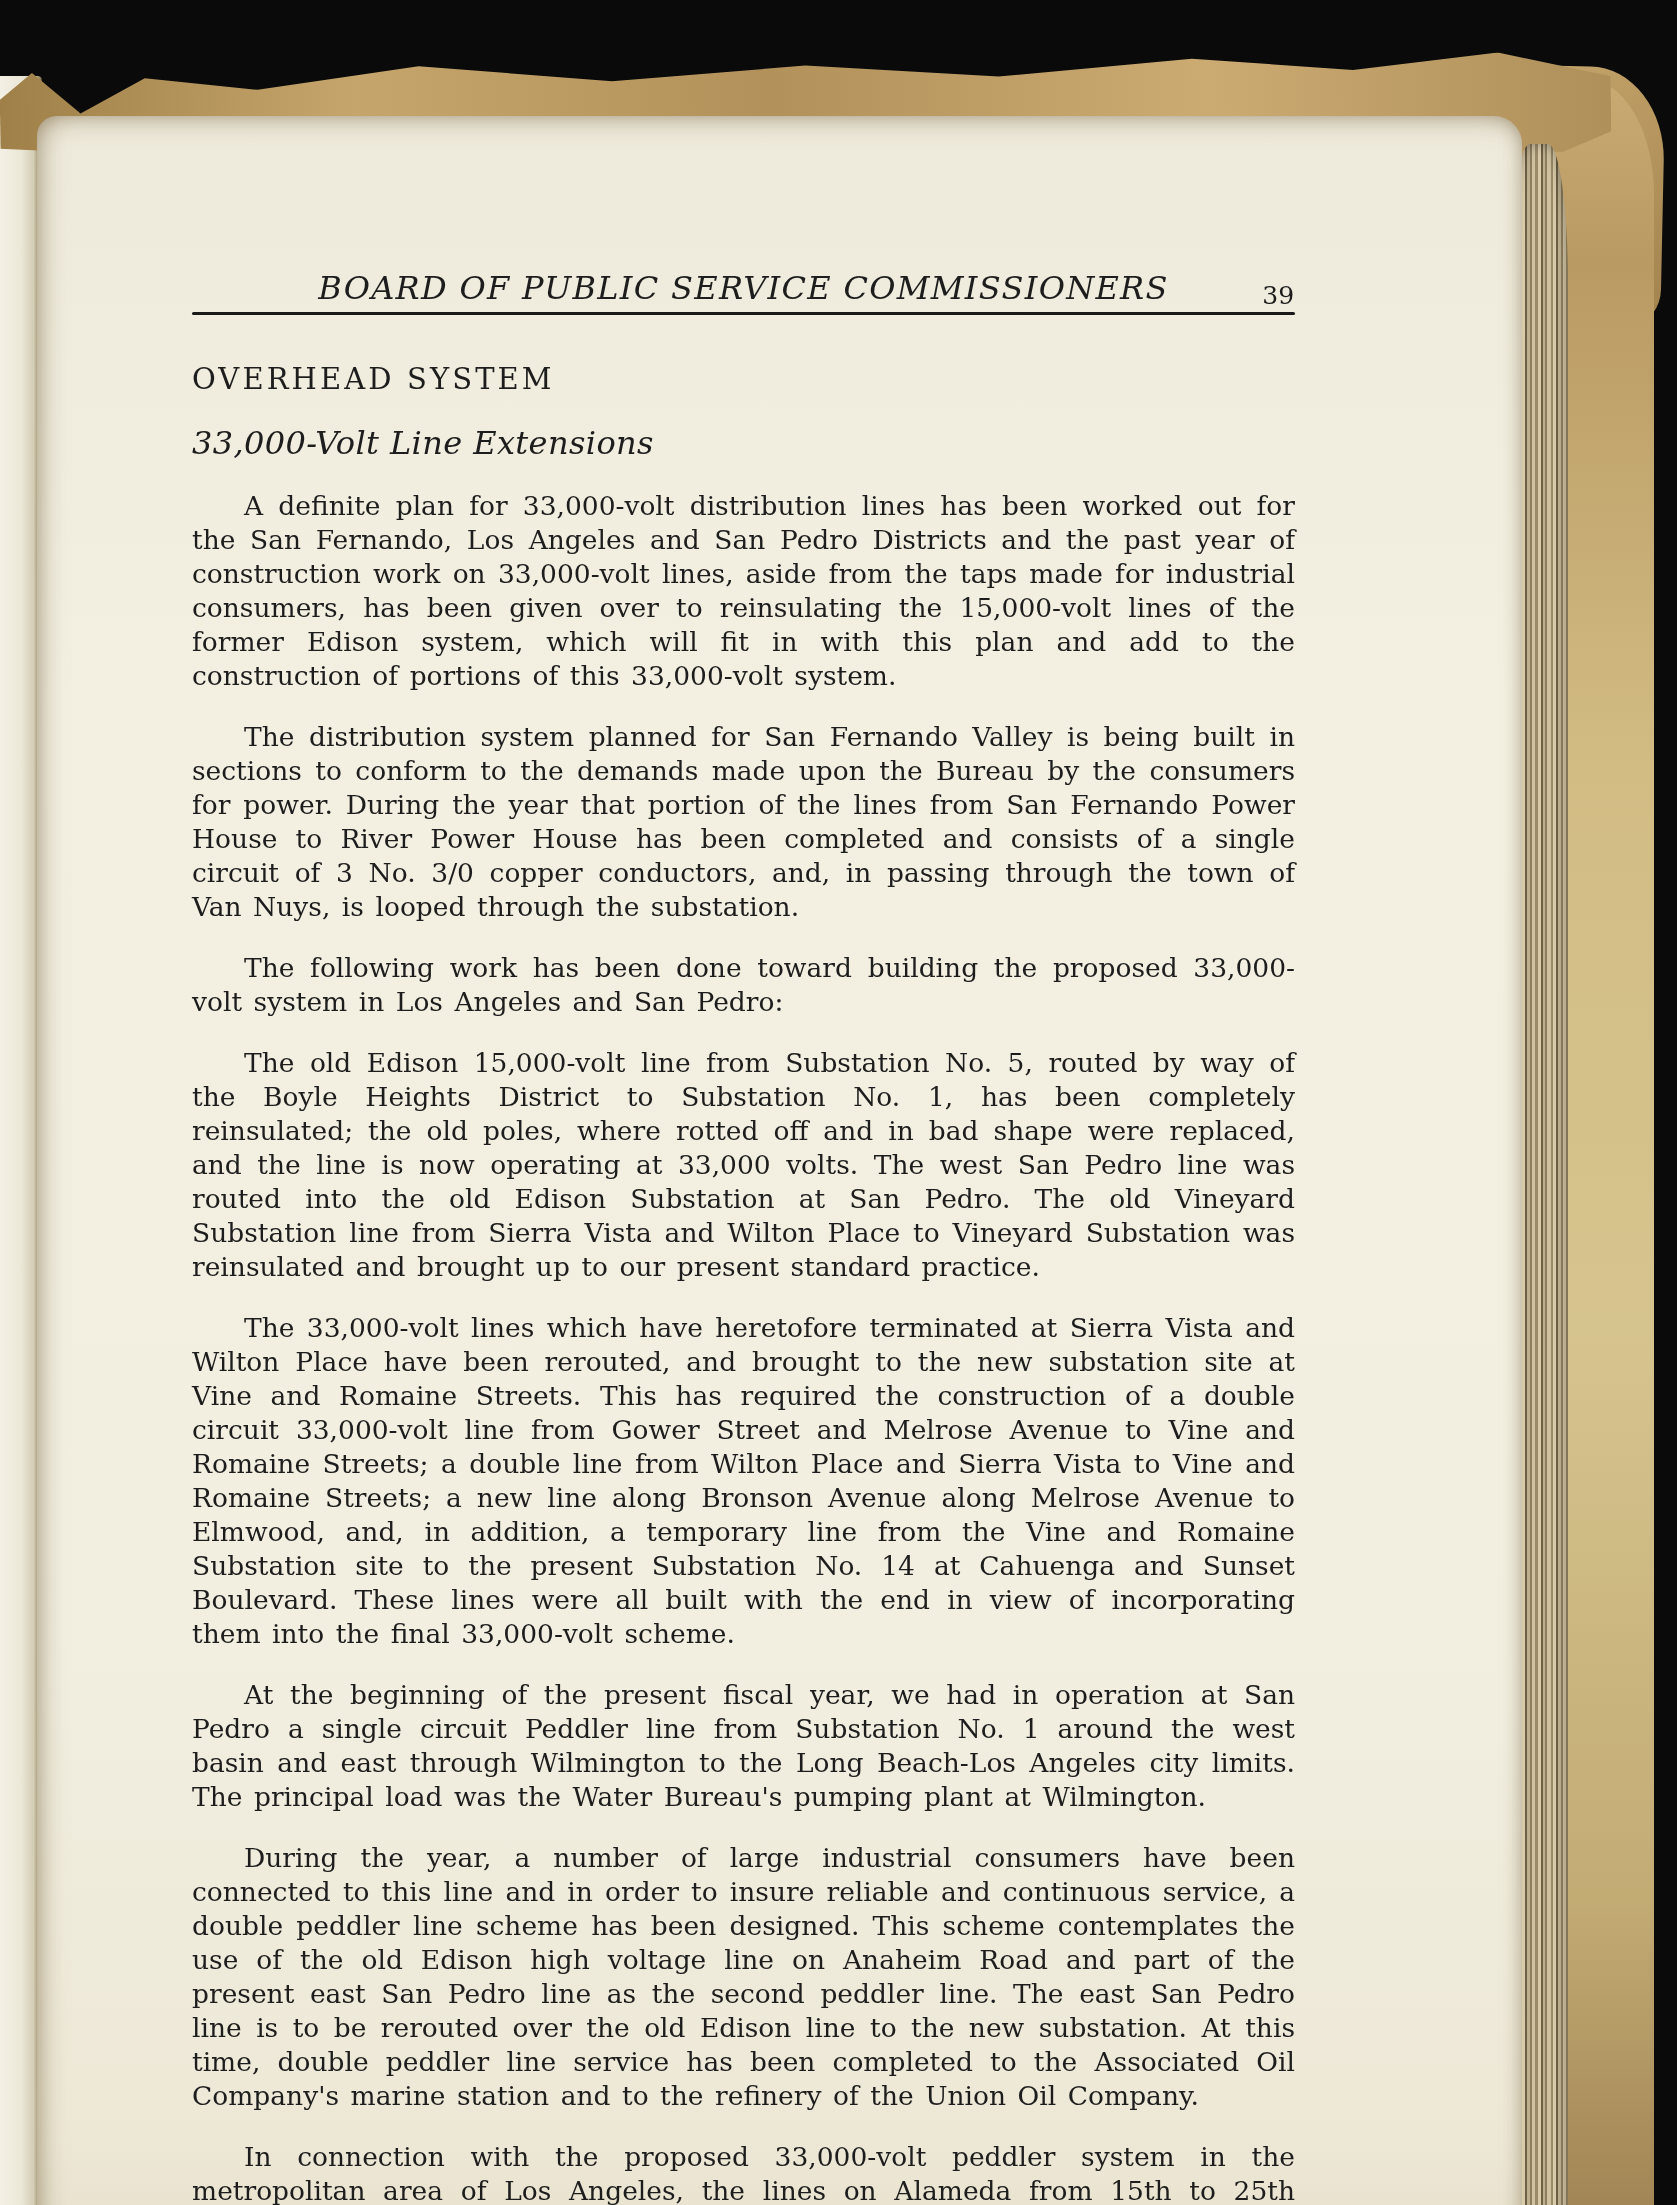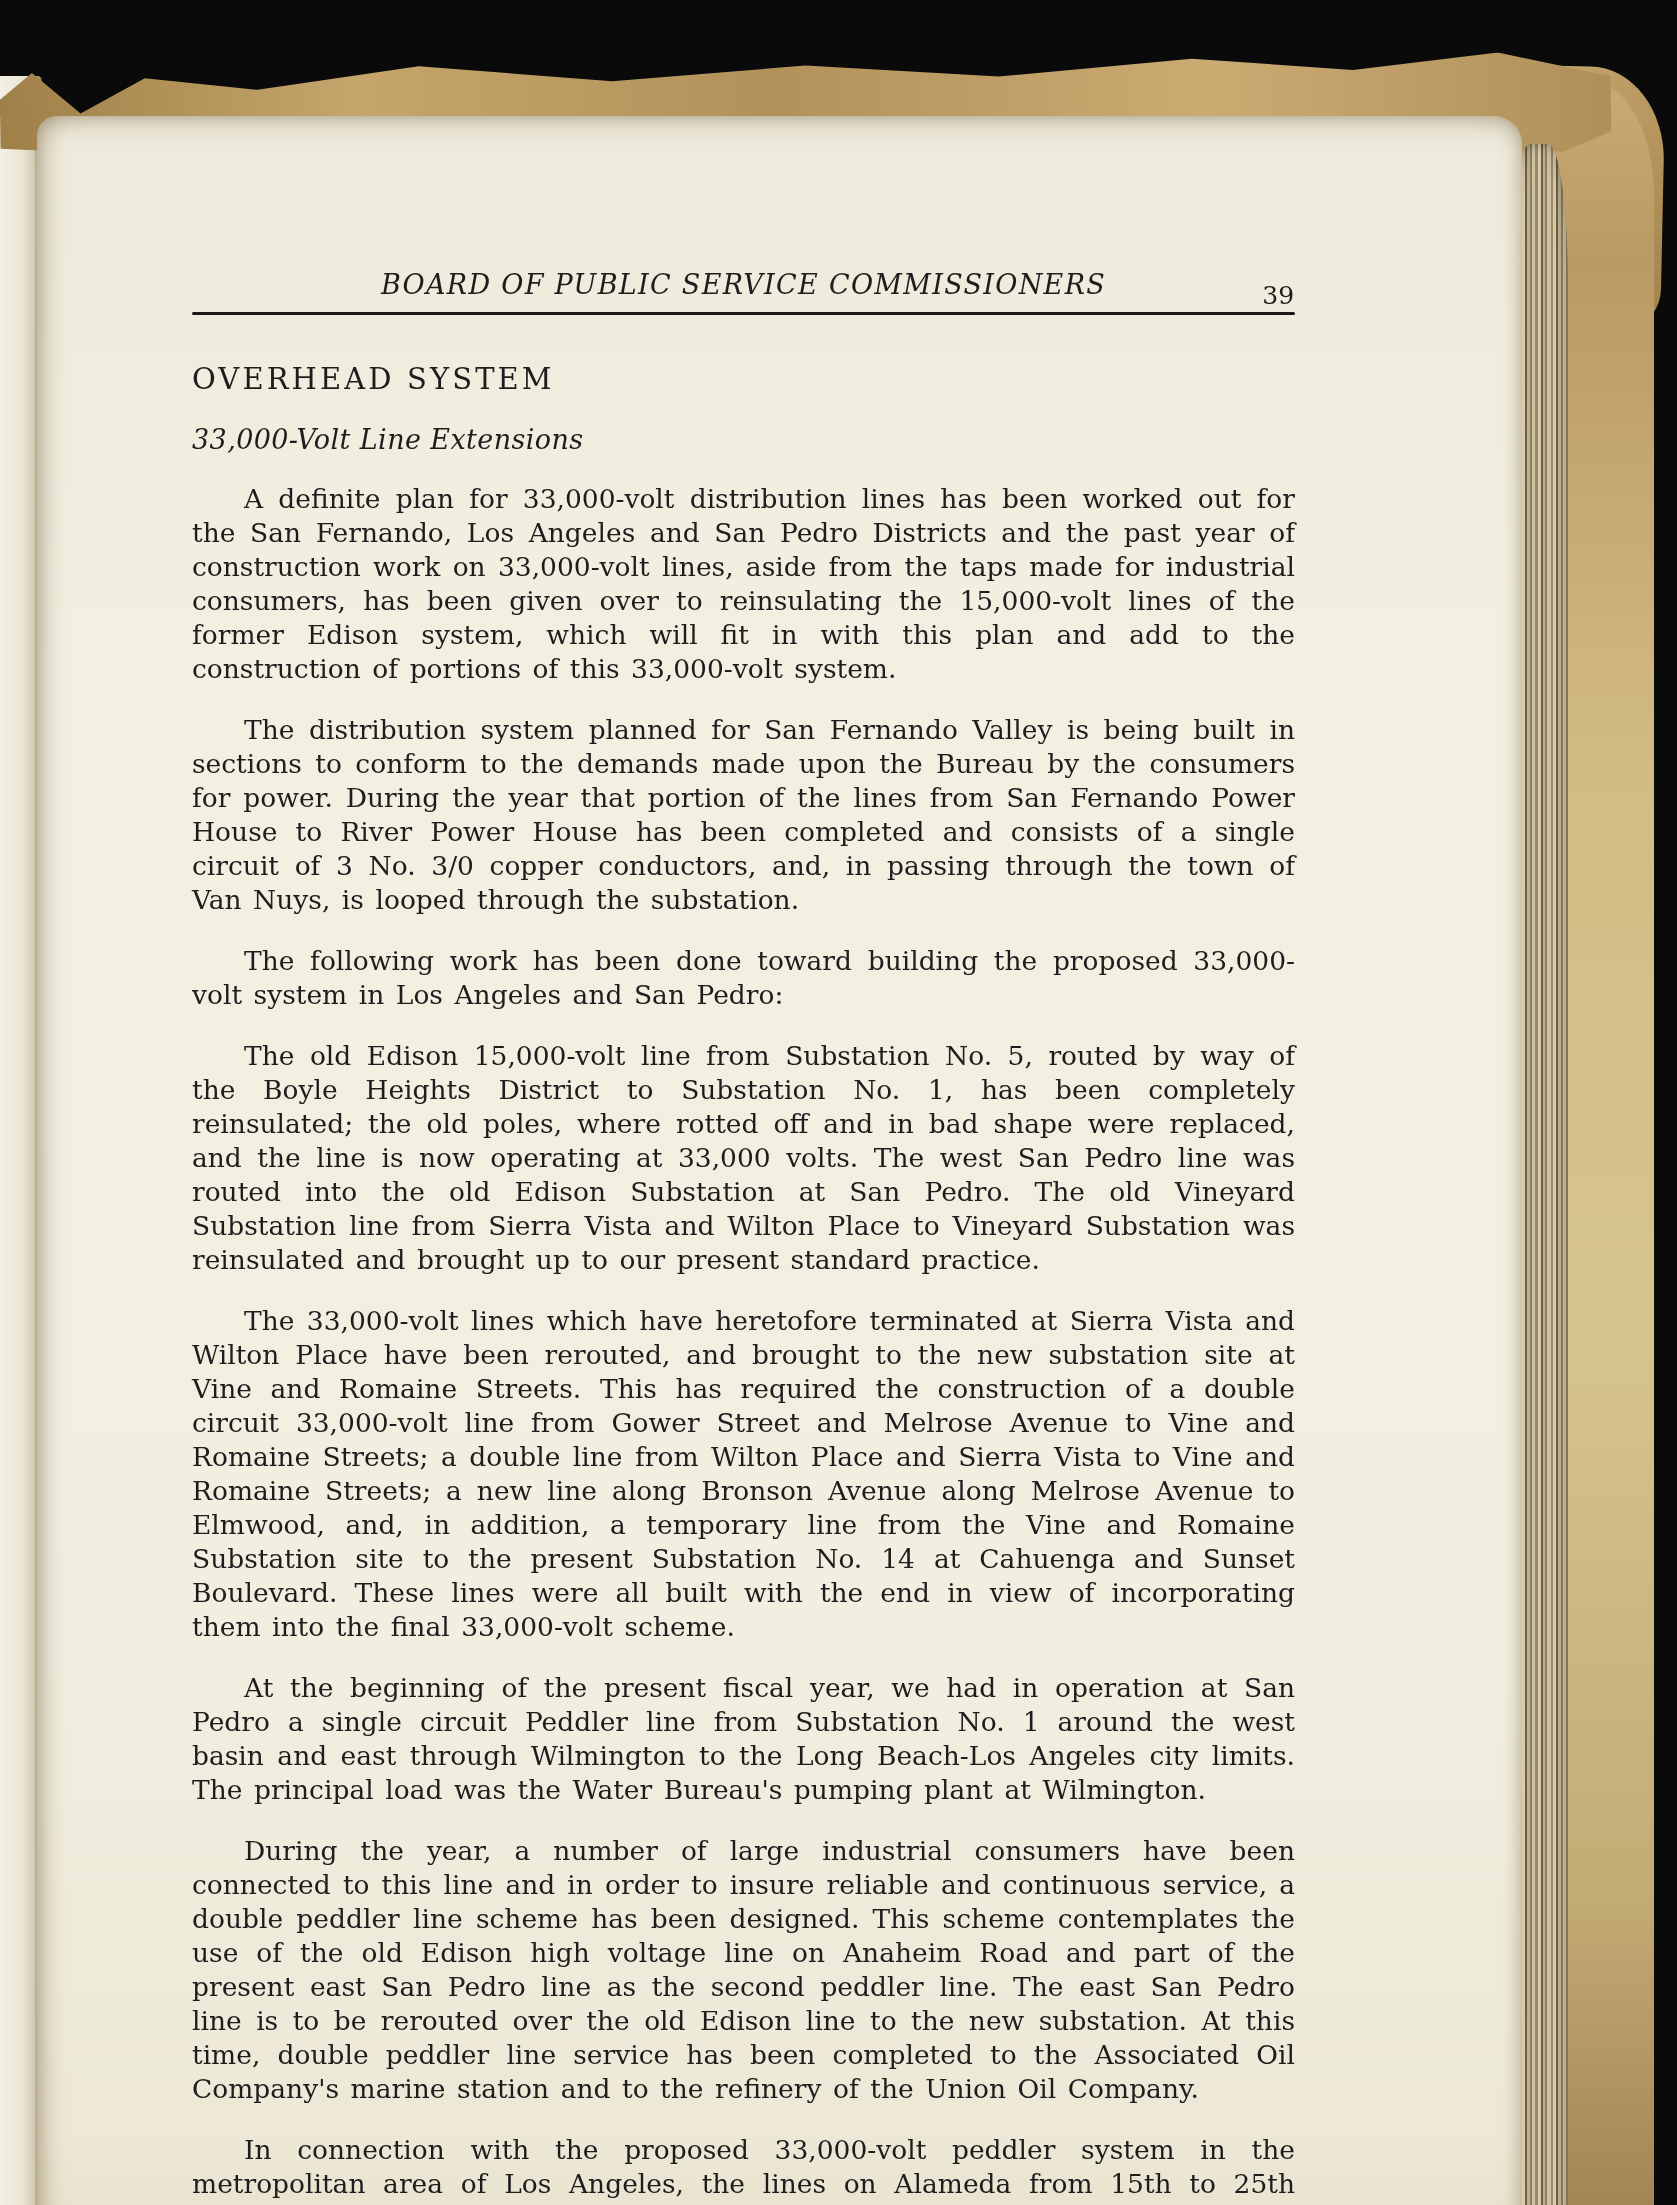--- a/index.html
+++ b/index.html
@@ -56,30 +56,30 @@
       inset 0 15px 29px -15px rgba(116,96,58,.42),
       inset 0 -17.6px 35px -17.6px rgba(116,96,58,.50);
   }
   .text-column{
     position:absolute;left:155px;top:0;width:1103px;
     color:#1d1d1d;
   }
   .running-head{position:relative;margin-top:153px;height:34px;}
   .running-title{
     display:block;text-align:center;
-    font-style:italic;font-size:27px;letter-spacing:1.3px;white-space:nowrap;
+    font-style:italic;font-size:32px;letter-spacing:1.3px;white-space:nowrap;
   }
   .page-number{position:absolute;right:0.9px;top:12px;font-size:25px;}
   .head-rule{margin-top:8.8px;height:3.1px;background:#191919;border-radius:1.8px;}
   .section-title{
     margin:47px 0 0;text-align:left;
     font-size:29px;font-weight:400;letter-spacing:3.1px;white-space:nowrap;
   }
   .subsection-title{
-    margin:28px 0 0;font-style:italic;font-size:27px;font-weight:400;letter-spacing:0.4px;
+    margin:28px 0 0;font-style:italic;font-size:32px;font-weight:400;letter-spacing:0.4px;
   }
   .body-text{margin-top:2.6px;}
   .body-para{
     margin:27px 0 0;
     font-size:26.5px;line-height:34px;
     text-align:justify;text-indent:52px;
     word-spacing:3.1px;
   }
   .body-para:first-child{}
 </style>

